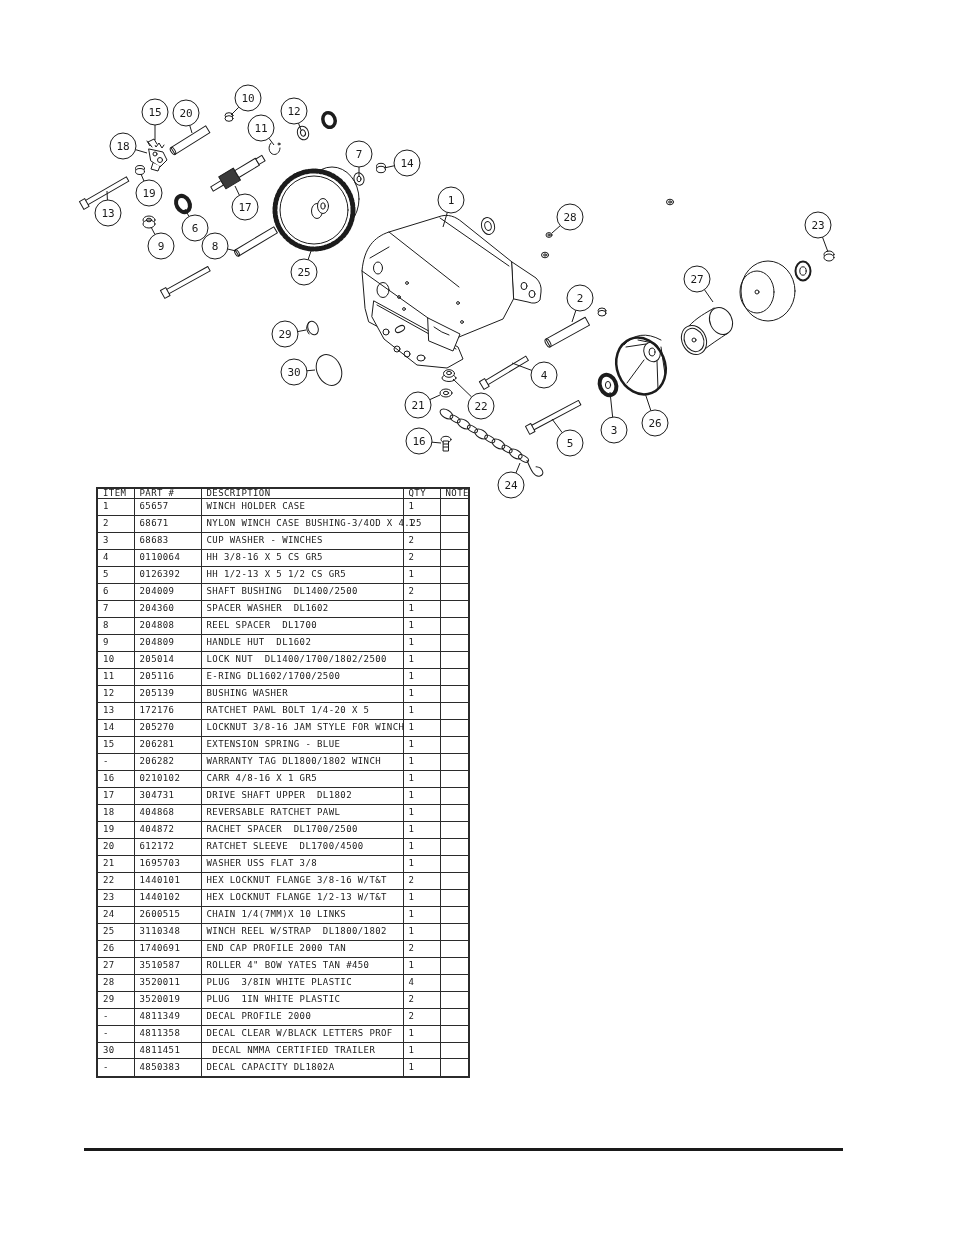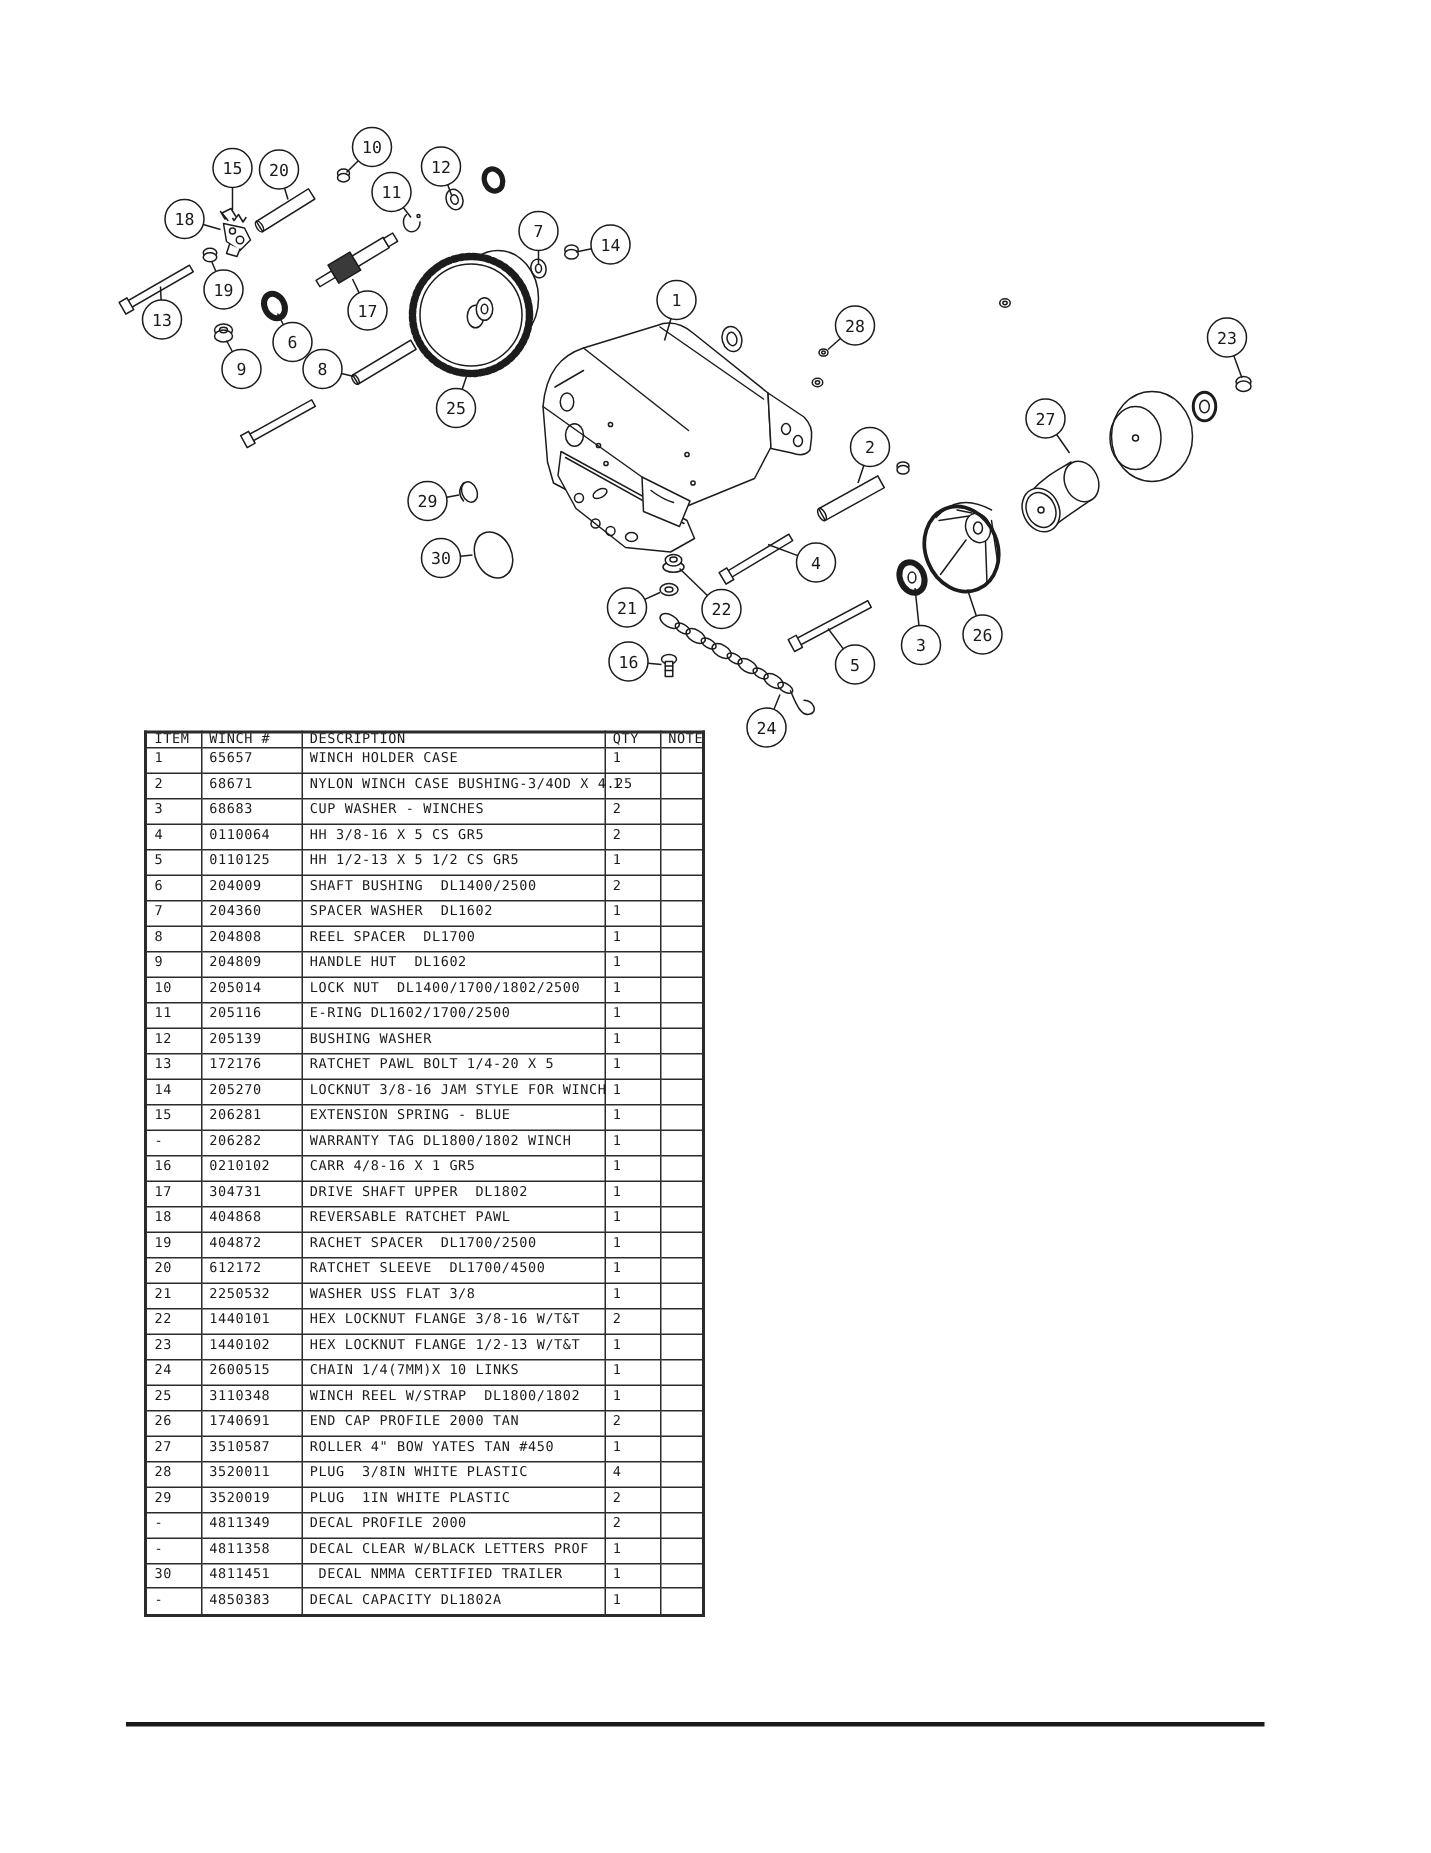--- a/index.html
+++ b/index.html
@@ -416,21 +416,21 @@
       <colgroup>
         <col style="width:37px">
           <col style="width:67px">
           <col style="width:202px">
         <col style="width:37px">
           <col style="width:29px">
       </colgroup>
       <thead>
         <tr>
             <th>ITEM</th>
-            <th>WINCH #</th>
+            <th>PART #</th>
             <th>DESCRIPTION</th>
             <th>QTY</th>
             <th>NOTE</th>
           </tr>
       </thead>
       <tbody>
           <tr>
             <td>1</td>
             <td>65657</td>
             <td>WINCH HOLDER CASE</td>
@@ -453,21 +453,21 @@
           </tr>
           <tr>
             <td>4</td>
             <td>0110064</td>
             <td>HH 3/8-16 X 5 CS GR5</td>
             <td>2</td>
             <td></td>
           </tr>
           <tr>
             <td>5</td>
-            <td>0110125</td>
+            <td>0126392</td>
             <td>HH 1/2-13 X 5 1/2 CS GR5</td>
             <td>1</td>
             <td></td>
           </tr>
           <tr>
             <td>6</td>
             <td>204009</td>
             <td>SHAFT BUSHING  DL1400/2500</td>
             <td>2</td>
             <td></td>
@@ -572,21 +572,21 @@
           </tr>
           <tr>
             <td>20</td>
             <td>612172</td>
             <td>RATCHET SLEEVE  DL1700/4500</td>
             <td>1</td>
             <td></td>
           </tr>
           <tr>
             <td>21</td>
-            <td>2250532</td>
+            <td>1695703</td>
             <td>WASHER USS FLAT 3/8</td>
             <td>1</td>
             <td></td>
           </tr>
           <tr>
             <td>22</td>
             <td>1440101</td>
             <td>HEX LOCKNUT FLANGE 3/8-16 W/T&amp;T</td>
             <td>2</td>
             <td></td>

